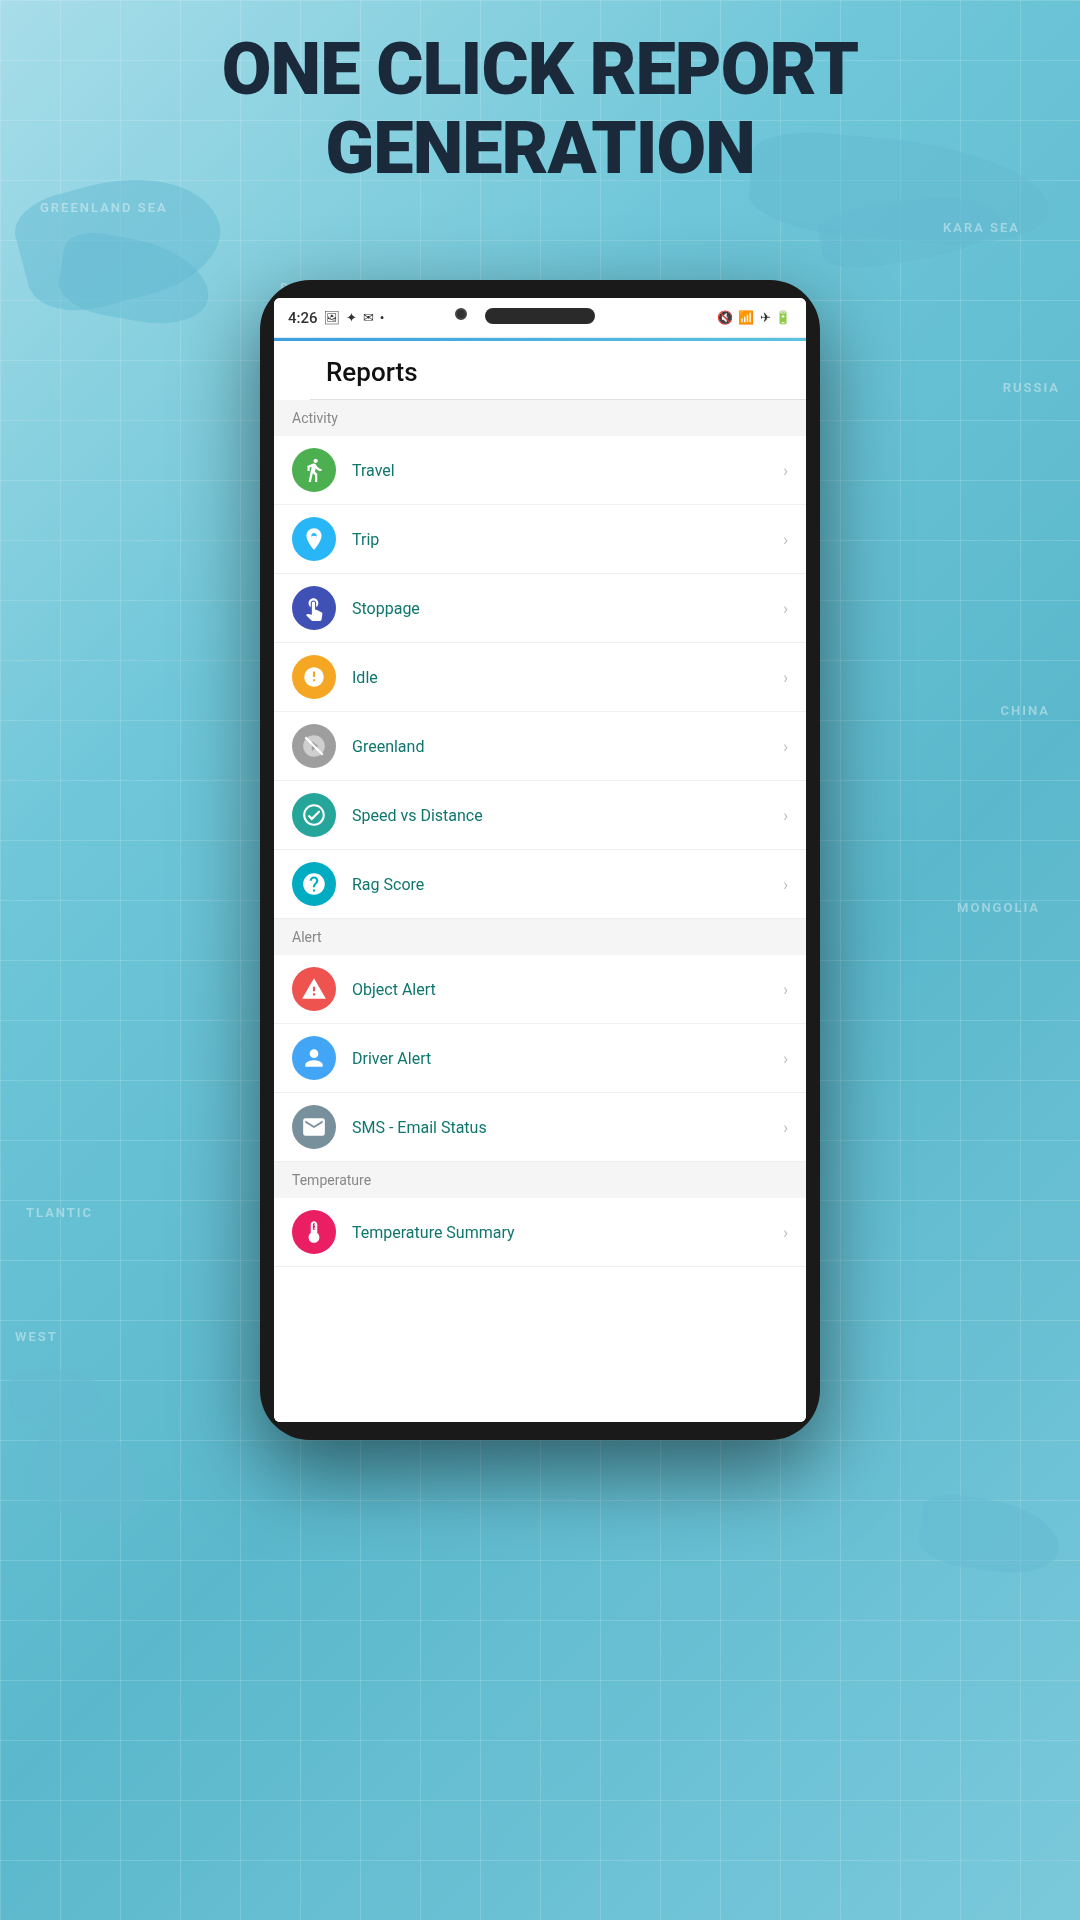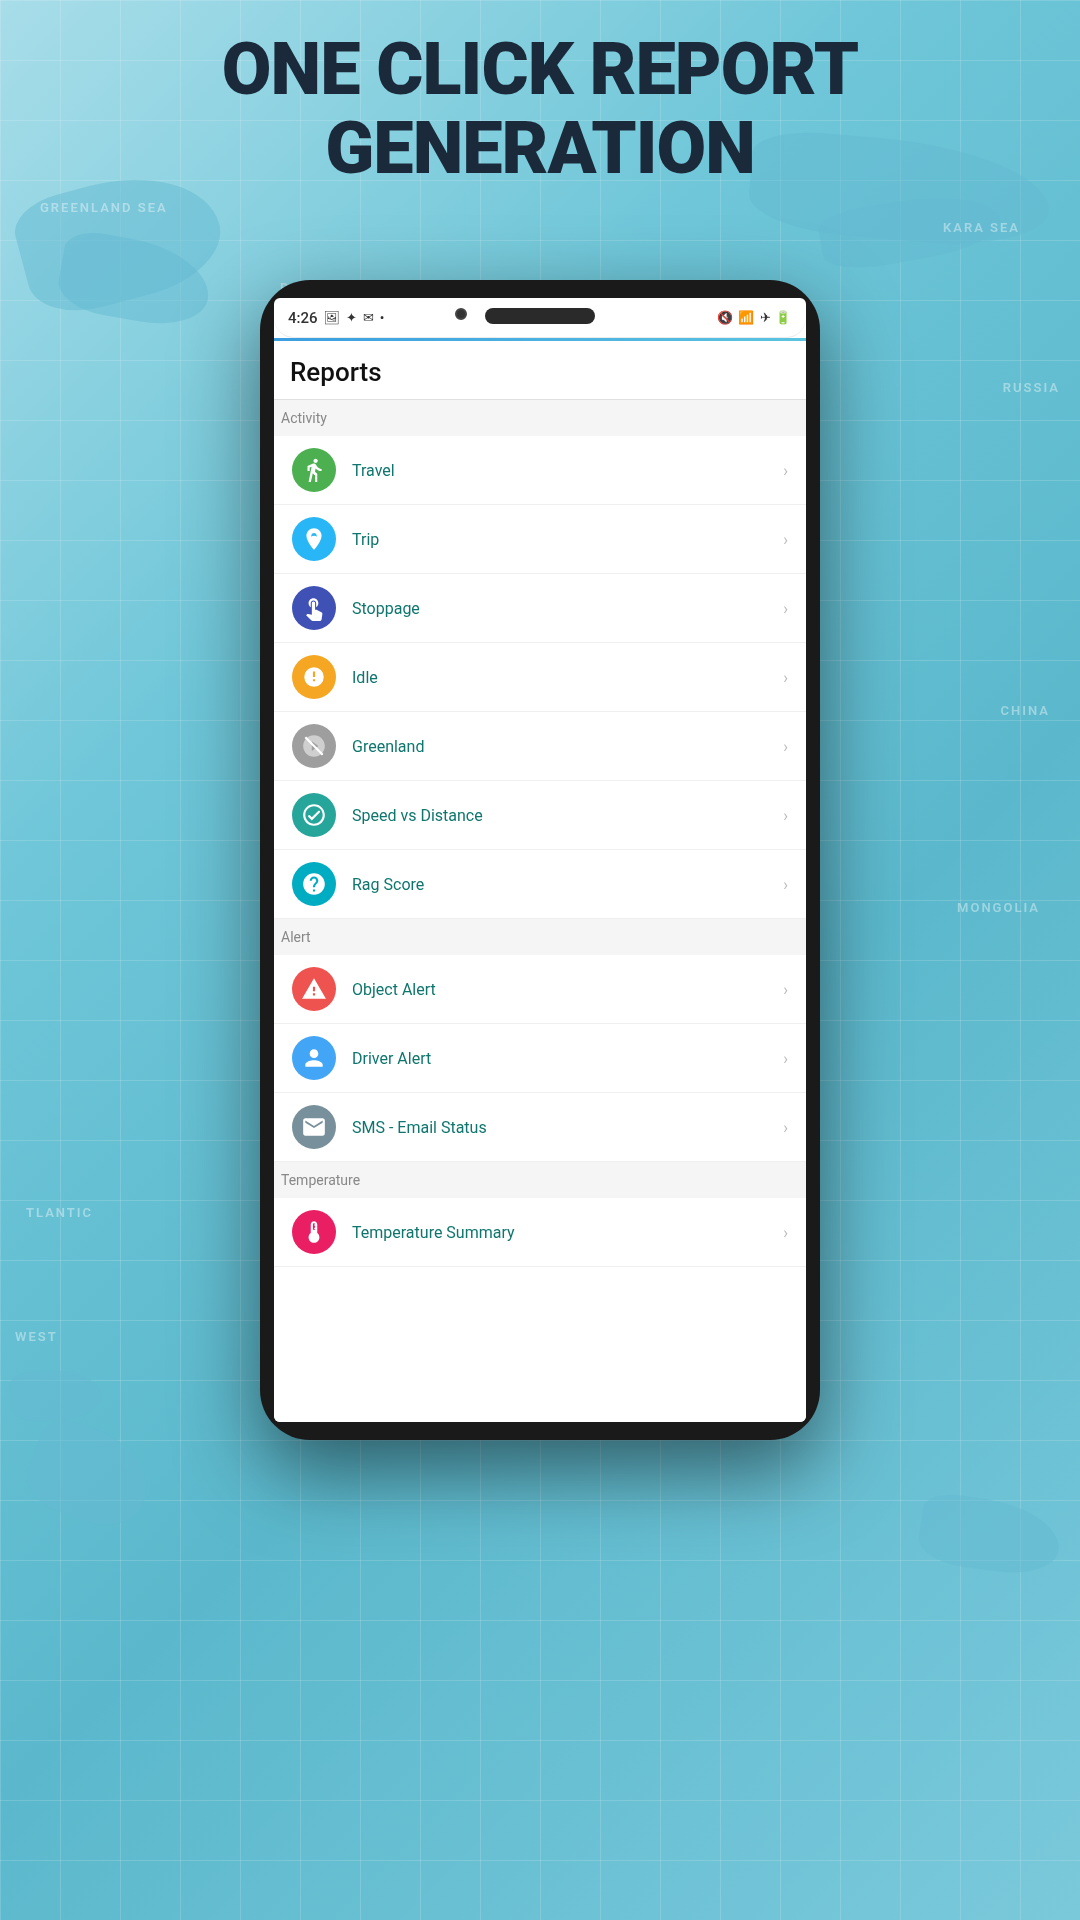--- a/index.html
+++ b/index.html
@@ -107,21 +107,20 @@
     
     .status-bar {
       background: #fff;
       height: 40px;
       display: flex;
       align-items: center;
       justify-content: space-between;
       padding: 0 14px;
       flex-shrink: 0;
       border-bottom: 1px solid rgba(0,0,0,0.08);
-      border-radius: 20px;
     }
 
     .status-left {
       font-size: 15px;
       font-weight: 500;
       color: #333;
       display: flex;
       align-items: center;
       gap: 6px;
     }
@@ -143,39 +142,40 @@
       background: linear-gradient(90deg, #3b9ee0, #5bc4e0);
       flex-shrink: 0;
     }
 
     
     .app-header {
       padding: 16px 16px 12px;
       background: #fff;
       flex-shrink: 0;
       border-bottom: 1px solid #e0e0e0;
+      margin-left: 36px;
     }
 
     .app-title {
       font-size: 26px;
       font-weight: 500;
       color: #111;
     }
 
     
     .list-container {
       flex: 1;
       overflow-y: auto;
       background: #fff;
     }
 
     
     .section-header {
       background: #f5f5f5;
-      padding: 10px 7px;
+      padding: 10px 18px;
       font-size: 14px;
       color: #888;
       font-weight: 400;
     }
 
     
     .list-item {
       display: flex;
       align-items: center;
       padding: 12px 18px;

